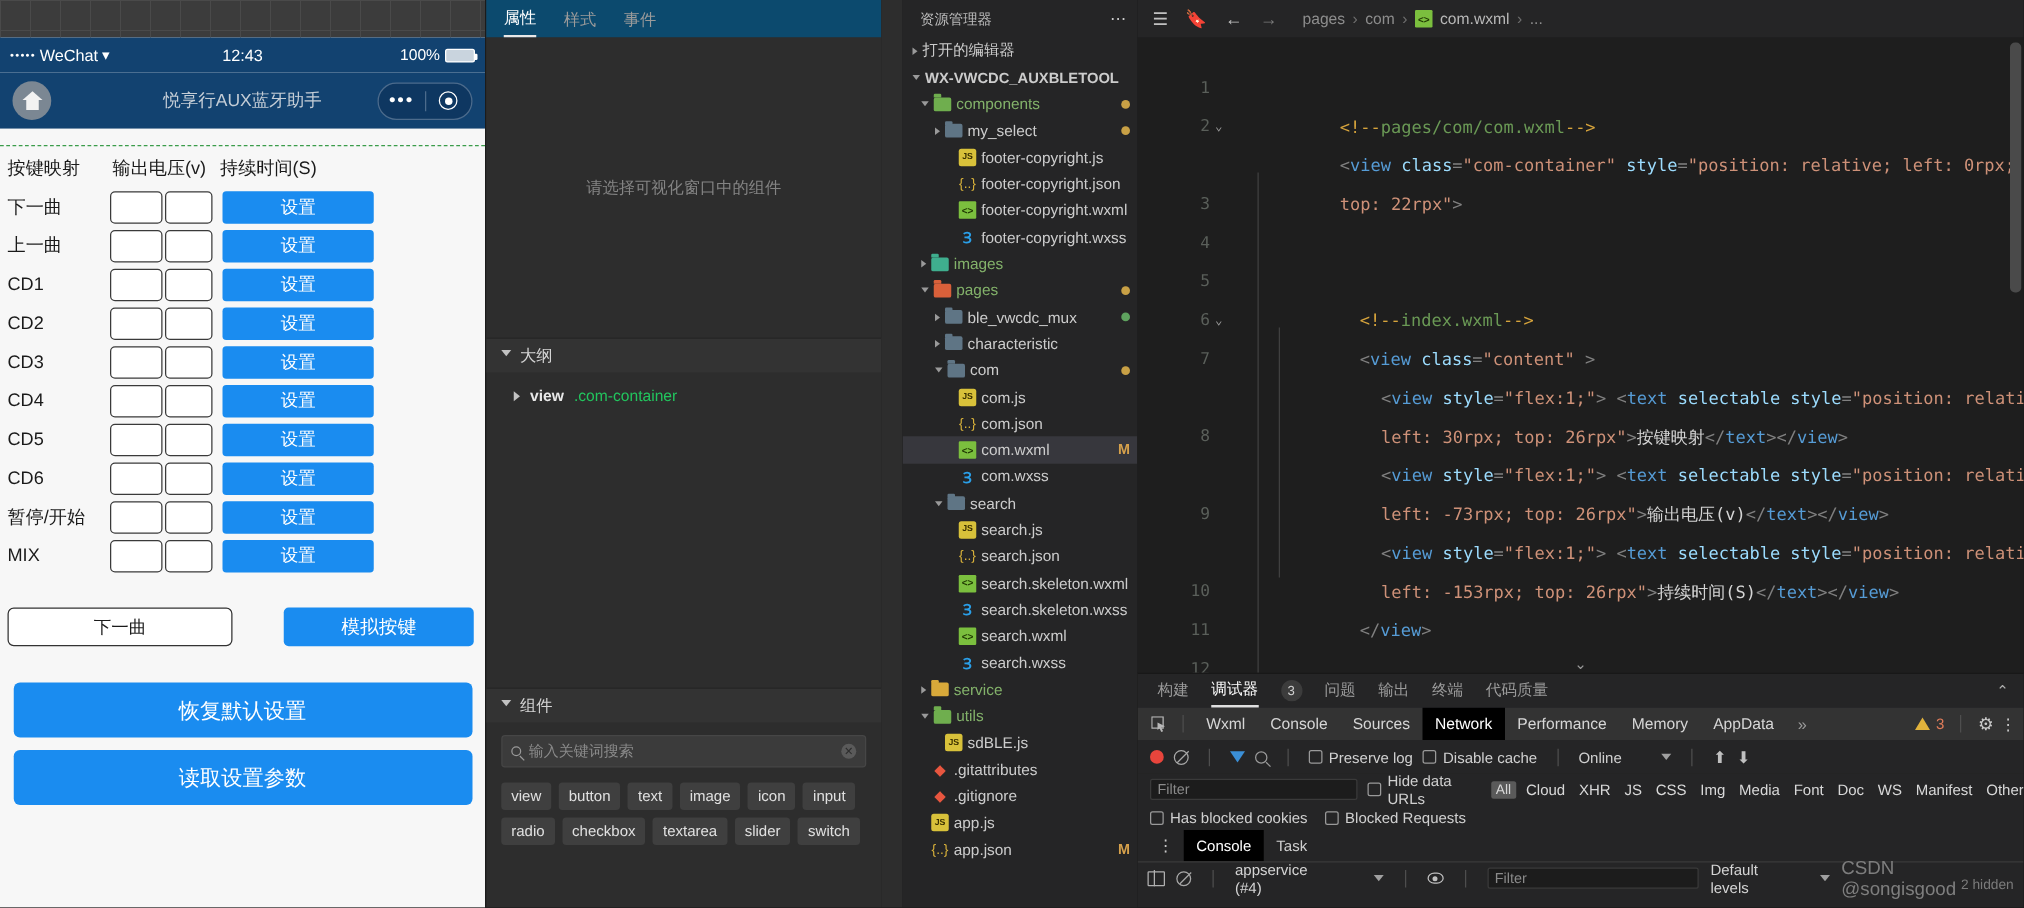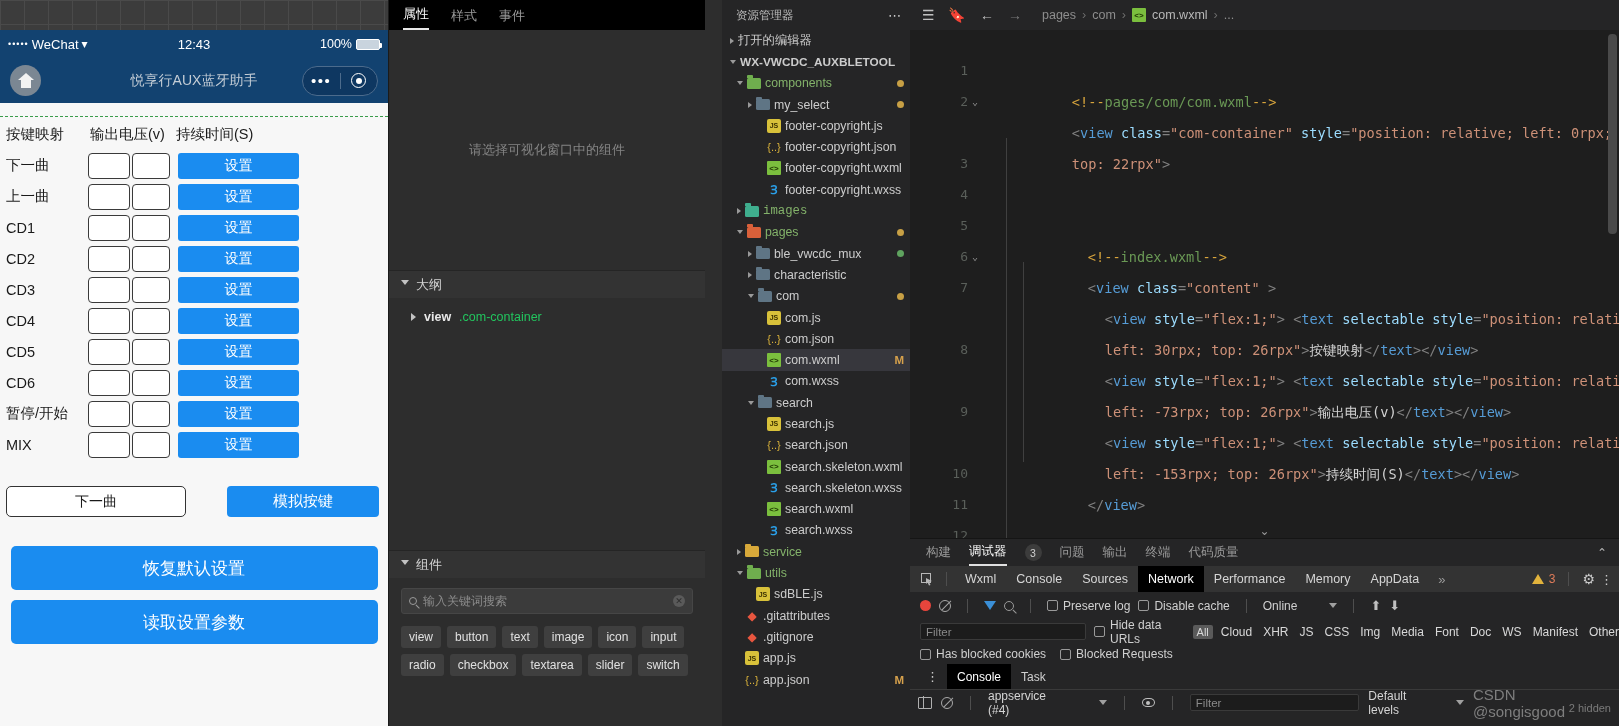--- a/index.html
+++ b/index.html
@@ -119,21 +119,21 @@
     font-size: 17px; cursor: pointer; font-family: "Liberation Sans", sans-serif;
   }
   .wide-wrap { margin-top: 29px; }
 
   
   .dbg {
     width: 317px; height: 726px; flex: none; background: #2d2d2d;
     border-left: 1px solid #1b1b1b; display: flex; flex-direction: column;
   }
   .dbg-tabs {
-    height: 30px; background: #000000; display: flex; align-items: flex-end;
+    height: 30px; background: #0c4a6e; display: flex; align-items: flex-end;
     padding-left: 14px; gap: 22px; flex: none;
   }
   .dbg-tab { font-size: 13px; color: #9a9a9a; padding-bottom: 5px; cursor: pointer; }
   .dbg-tab.on { color: #ffffff; border-bottom: 2px solid #e8e8e8; }
   .dbg-empty {
     flex: none; height: 240px; display: flex; align-items: center;
     justify-content: center; color: #848484; font-size: 13px; background: #2d2d2d;
   }
   .sec-head {
     height: 28px; background: #333333; display: flex; align-items: center;
@@ -553,21 +553,21 @@
           <div class="trow" style="padding-left: 37px;">
             <i class="tw none"></i>
             <span class="ticon ic-wxml">&lt;&gt;</span>
             <span class="tname">footer-copyright.wxml</span>
           </div>
           <div class="trow" style="padding-left: 37px;">
             <i class="tw none"></i>
             <span class="ticon ic-wxss">Ɜ</span>
             <span class="tname">footer-copyright.wxss</span>
           </div>
-          <div class="trow" style="padding-left: 15px; font-family: Liberation Mono, monospace;">
+          <div class="trow" style="padding-left: 15px;">
             <i class="tw r"></i>
             <span class="ticon">
               <i class="ic-folder" style="background:#3fae8e"></i>
             </span>
             <span class="tname grn">images</span>
           </div>
           <div class="trow" style="padding-left: 15px;">
             <i class="tw d"></i>
             <span class="ticon">
               <i class="ic-folder" style="background:#d9603a"></i>

